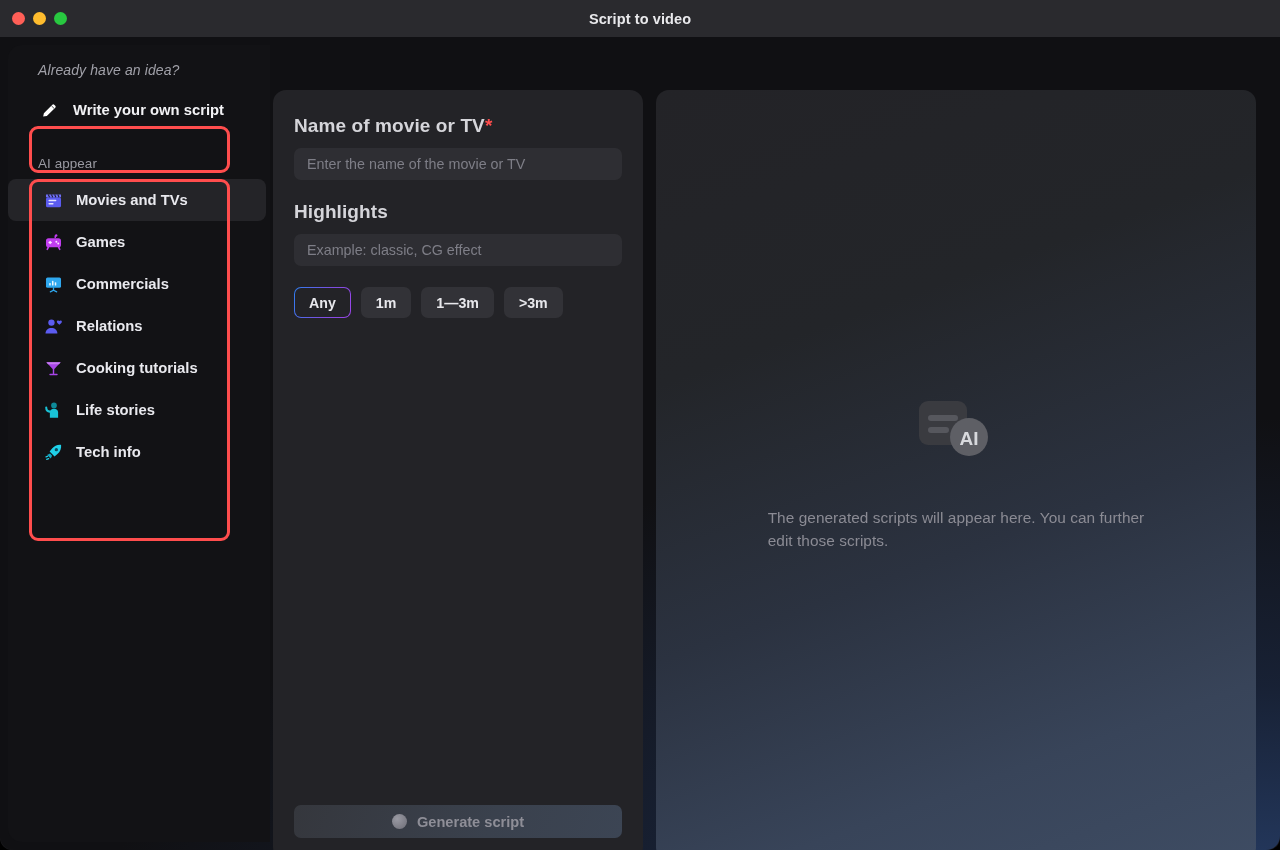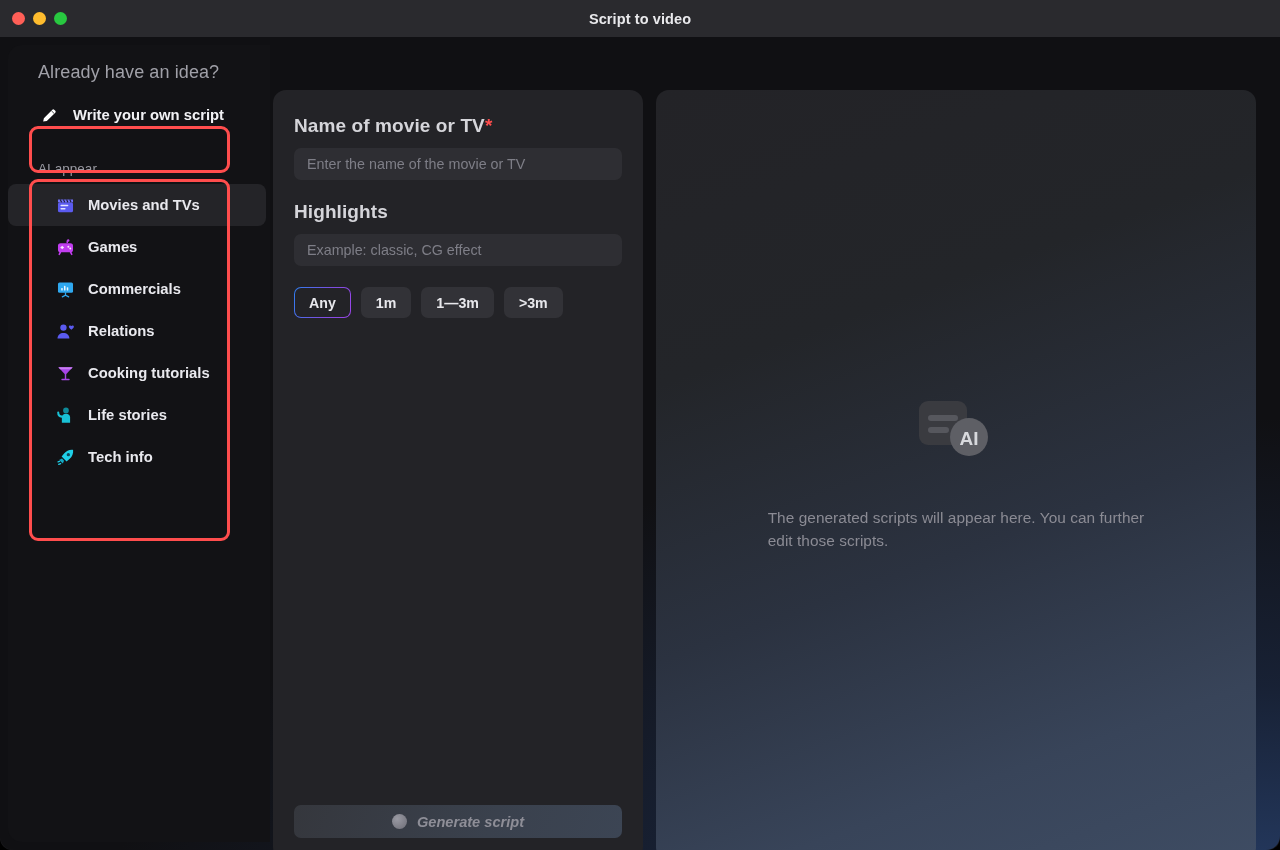--- a/index.html
+++ b/index.html
@@ -63,24 +63,25 @@
   .sidebar {
     position: absolute;
     left: 8px; top: 8px;
     width: 262px; height: 797px;
     background: #121215;
     border-radius: 14px 0 0 14px;
     padding-top: 17px;
   }
   .sidebar-heading {
     color: #a0a0a8;
-    font-size: 18px;
+    font-size: 14px;
     padding-left: 30px;
     margin-bottom: 12px;
     letter-spacing: .1px;
+    font-style: italic;
   }
   .own-script-row {
     height: 40px;
     margin: 0 14px 0 22px;
     display: flex;
     align-items: center;
     gap: 14px;
     padding-left: 10px;
     border-radius: 8px;
     color: #f2f2f5;
@@ -94,21 +95,21 @@
     margin-top: 26px;
     margin-bottom: 8px;
     letter-spacing: .1px;
   }
   .nav-list { display: flex; flex-direction: column; }
   .nav-item {
     height: 42px;
     display: flex;
     align-items: center;
     gap: 13px;
-    padding-left: 48px;
+    padding-left: 36px;
     color: #e9e9ee;
     font-size: 14.8px;
     font-weight: bold;
     border-radius: 8px;
     margin-right: 4px;
   }
   .nav-item.active { background: #242428; }
   .nav-icon { width: 19px; height: 19px; flex: 0 0 19px; display: block; }
 
   
@@ -191,21 +192,20 @@
     border-radius: 7px;
     background: linear-gradient(110deg, #35373d 0%, #3a414d 60%, #3c4554 100%);
     color: #8e8e97;
     font-family: "Liberation Sans", sans-serif;
     font-size: 14.6px;
     font-weight: bold;
     display: flex;
     align-items: center;
     justify-content: center;
     gap: 10px;
-    font-style: italic;
   }
   .gen-dot {
     width: 15px; height: 15px; border-radius: 50%;
     background: radial-gradient(circle at 35% 32%, #9a9aa3, #6d6d76);
     display: block;
   }
 
   
   .preview-panel {
     position: absolute;

